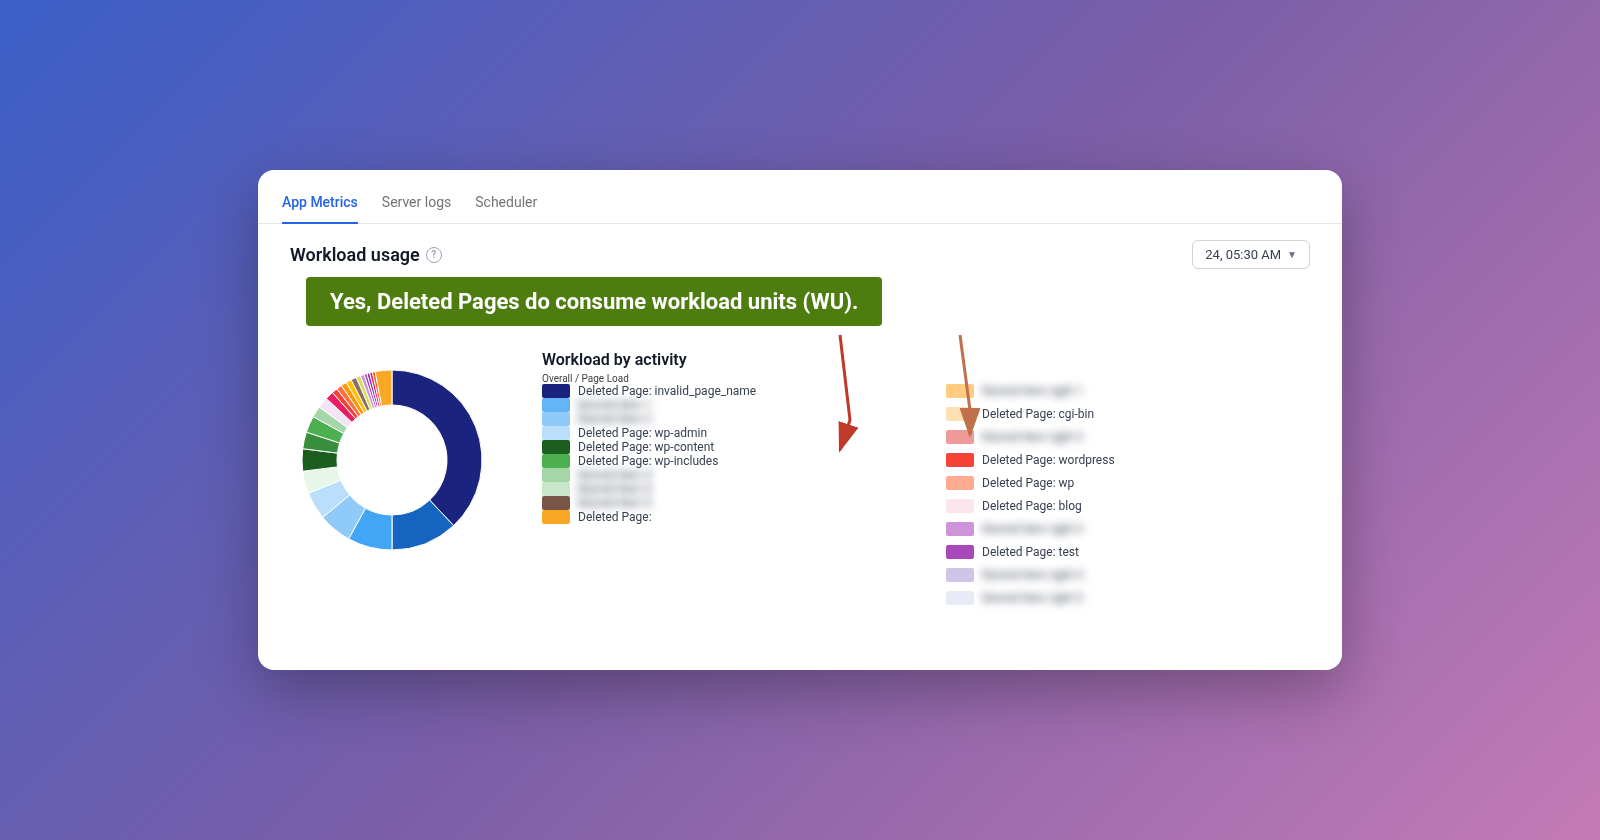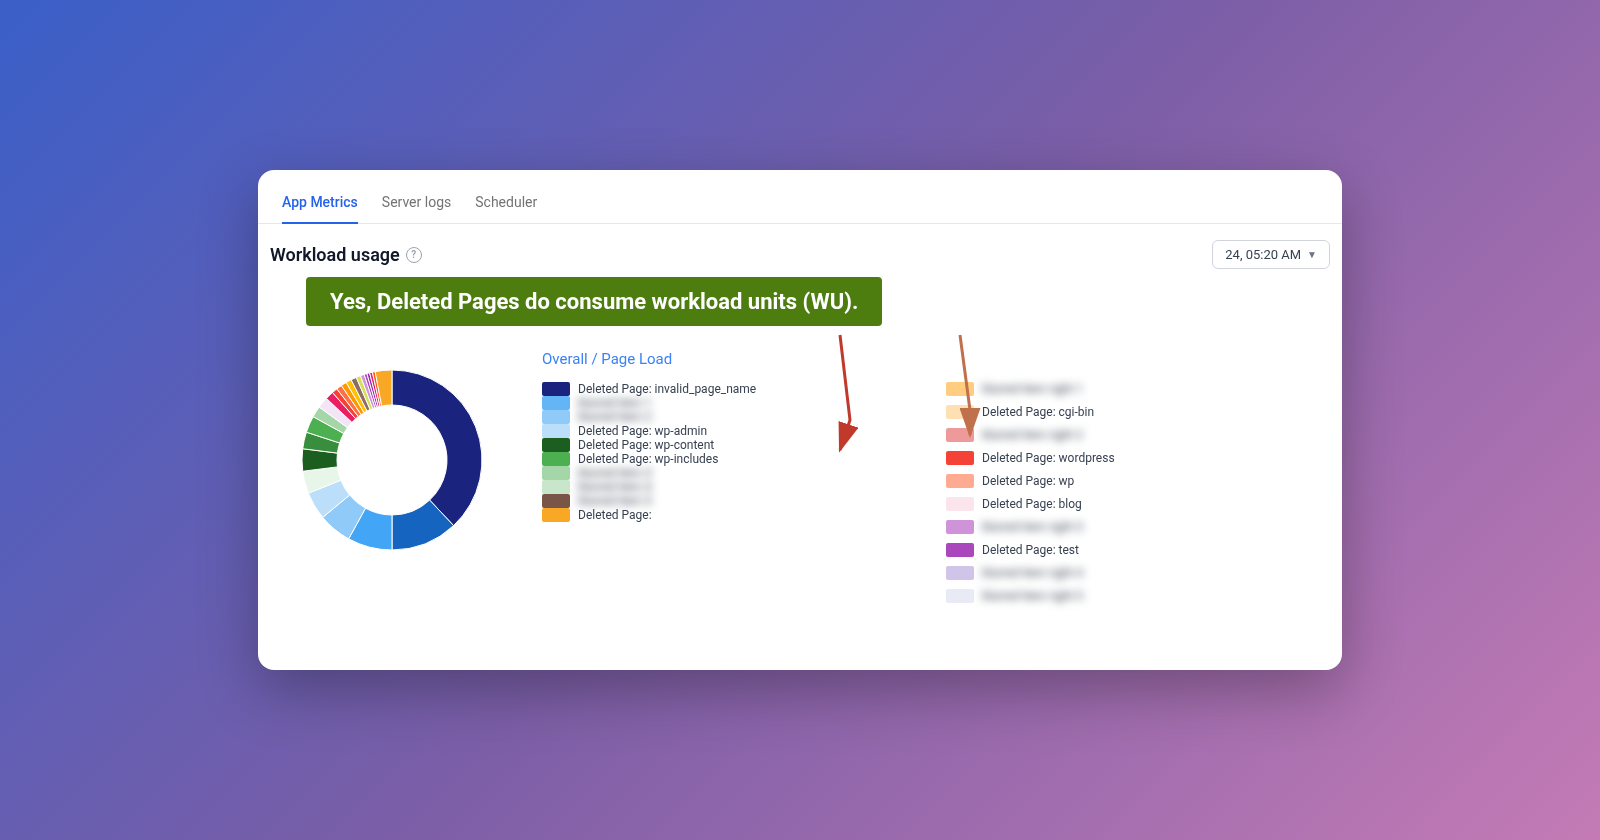--- a/index.html
+++ b/index.html
@@ -38,21 +38,21 @@
     }
     .tab.active {
       color: #2563eb;
       border-bottom: 2px solid #2563eb;
       font-weight: 500;
     }
     .header-row {
       display: flex;
       align-items: center;
       justify-content: space-between;
-      padding: 16px 12px 8px;
+      padding: 16px 32px 8px;
     }
     .workload-title {
       font-size: 18px;
       font-weight: 600;
       color: #111827;
       display: flex;
       align-items: center;
       gap: 6px;
     }
     .info-icon {
@@ -124,23 +124,22 @@
       font-weight: 600;
       color: #111827;
       margin-bottom: 4px;
     }
     .legend-subtitle {
       font-size: 12px;
       color: #6b7280;
       margin-bottom: 6px;
     }
     .breadcrumb {
-      font-size: 15px;
-      color: #3b82f6;
-      margin-bottom: 14px;
+      font-size: 10px;
+      color: #404040;
     }
     .legend-grid {
       display: grid;
       grid-template-columns: 1fr 1fr;
       gap: 8px 32px;
     }
     .legend-item {
       display: flex;
       align-items: center;
       gap: 8px;
@@ -183,21 +182,21 @@
     <div class="tab">Server logs</div>
     <div class="tab">Scheduler</div>
   </div>
 
   <div class="header-row">
     <div class="workload-title">
       <span>Workload usage</span>
       <span class="info-icon">?</span>
     </div>
     <div class="date-selector">
-      <span>24, 05:20 AM</span>
+      <span>24, 05:30 AM</span>
       <span class="chevron-icon">▼</span>
     </div>
   </div>
 
   <div class="annotation-wrapper">
     <div class="annotation-banner">Yes, Deleted Pages do consume workload units (WU).</div>
   </div>
 
   <div class="content-area">
 
@@ -224,20 +223,21 @@
           <path d="M 78.45191118278653 25.71051019266274 A 90 90 0 0 1 82.18847050625456 24.40491353343623 L 93.0040653093778 57.691891603766585 A 55 55 0 0 0 90.72061238948066 58.48975622884946 Z" fill="#ce93d8" stroke="#fff" stroke-width="1"></path>
           <path d="M 82.18847050625456 24.40491353343623 A 90 90 0 0 1 84.89080045646918 23.57356828907517 L 94.65548916784228 57.18384728776816 A 55 55 0 0 0 93.0040653093778 57.691891603766585 Z" fill="#ab47bc" stroke="#fff" stroke-width="1"></path>
           <path d="M 84.89080045646918 23.57356828907517 A 90 90 0 0 1 87.61791015516286 22.827515498423253 L 96.32205620593287 56.72792613792532 A 55 55 0 0 0 94.65548916784228 57.18384728776816 Z" fill="#9c27b0" stroke="#fff" stroke-width="1"></path>
           <path d="M 87.61791015516286 22.827515498423253 A 90 90 0 0 1 90.36710827431095 22.16749142551278 L 98.00212172319003 56.32457809336892 A 55 55 0 0 0 96.32205620593287 56.72792613792532 Z" fill="#e91e63" stroke="#fff" stroke-width="1"></path>
           <path d="M 90.36710827431095 22.16749142551278 A 90 90 0 0 1 93.13568168728455 21.594147434418062 L 99.694027697785 55.97420120992215 A 55 55 0 0 0 98.00212172319003 56.32457809336892 Z" fill="#ff5722" stroke="#fff" stroke-width="1"></path>
           <path d="M 93.13568168728455 21.594147434418062 A 90 90 0 0 1 109.99999999999974 20 L 109.99999999999984 55 A 55 55 0 0 0 99.694027697785 55.97420120992215 Z" fill="#f9a825" stroke="#fff" stroke-width="1"></path>
         </svg>
     </div>
 
     <div class="legend-section">
+      <div class="legend-title">Workload by activity</div>
       <div class="breadcrumb">Overall / Page Load</div>
 
       <div class="legend-grid" id="legend-grid">
       <div style="display: flex; flex-direction: column; ">
             <div class="legend-item">
               <div class="legend-swatch" style="background: rgb(26, 35, 126);"></div>
               <span class="legend-label">Deleted Page: invalid_page_name</span>
             </div>
             <div class="legend-item">
               <div class="legend-swatch" style="background: rgb(100, 181, 246);"></div>

